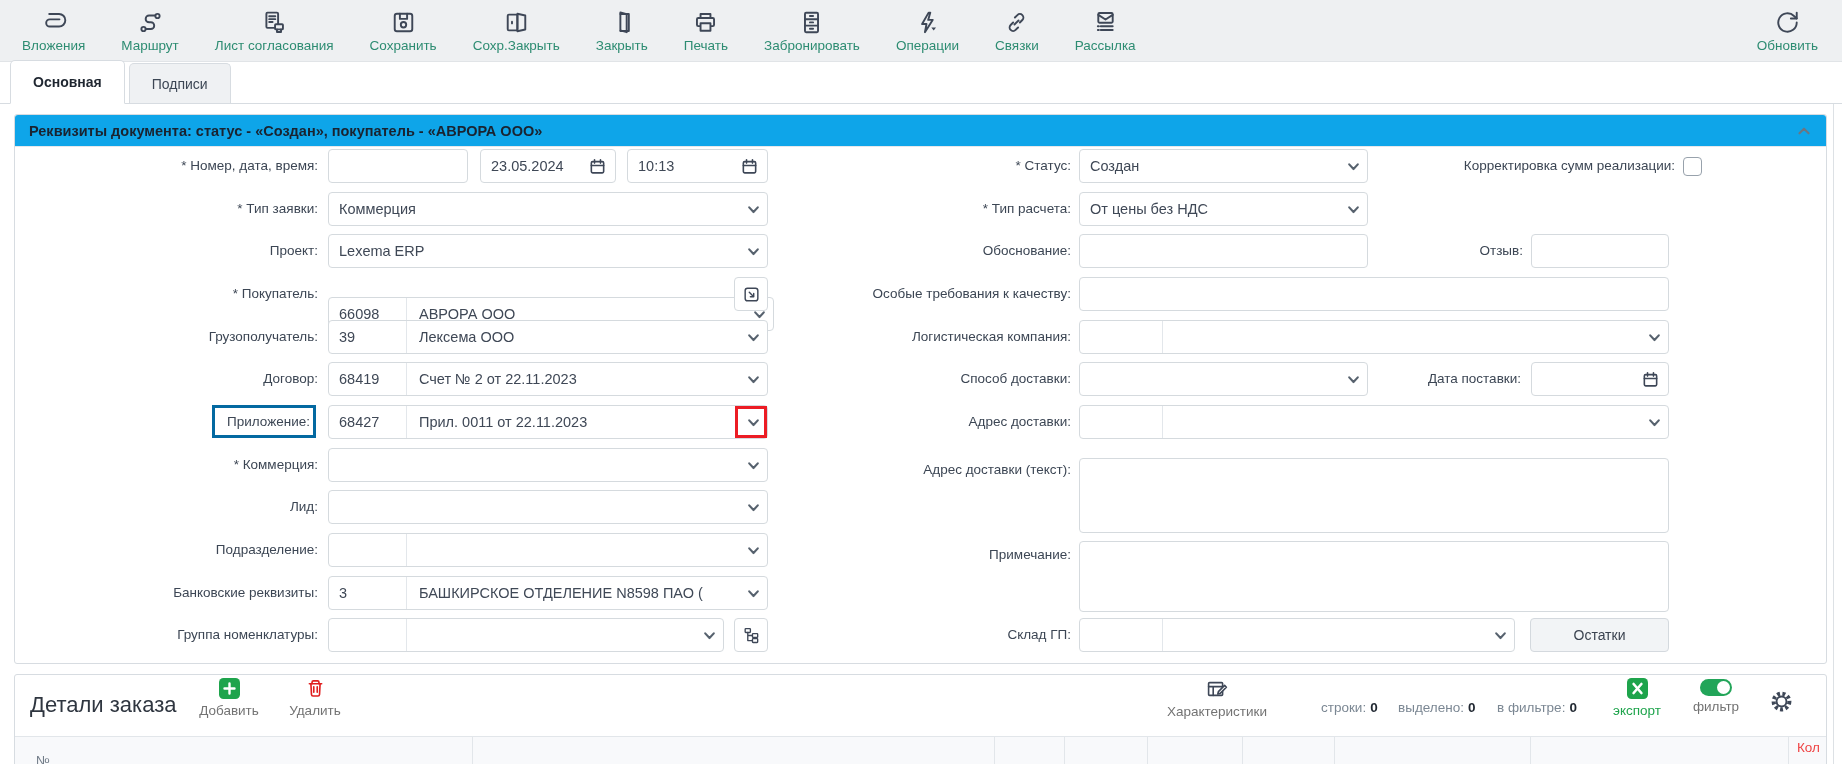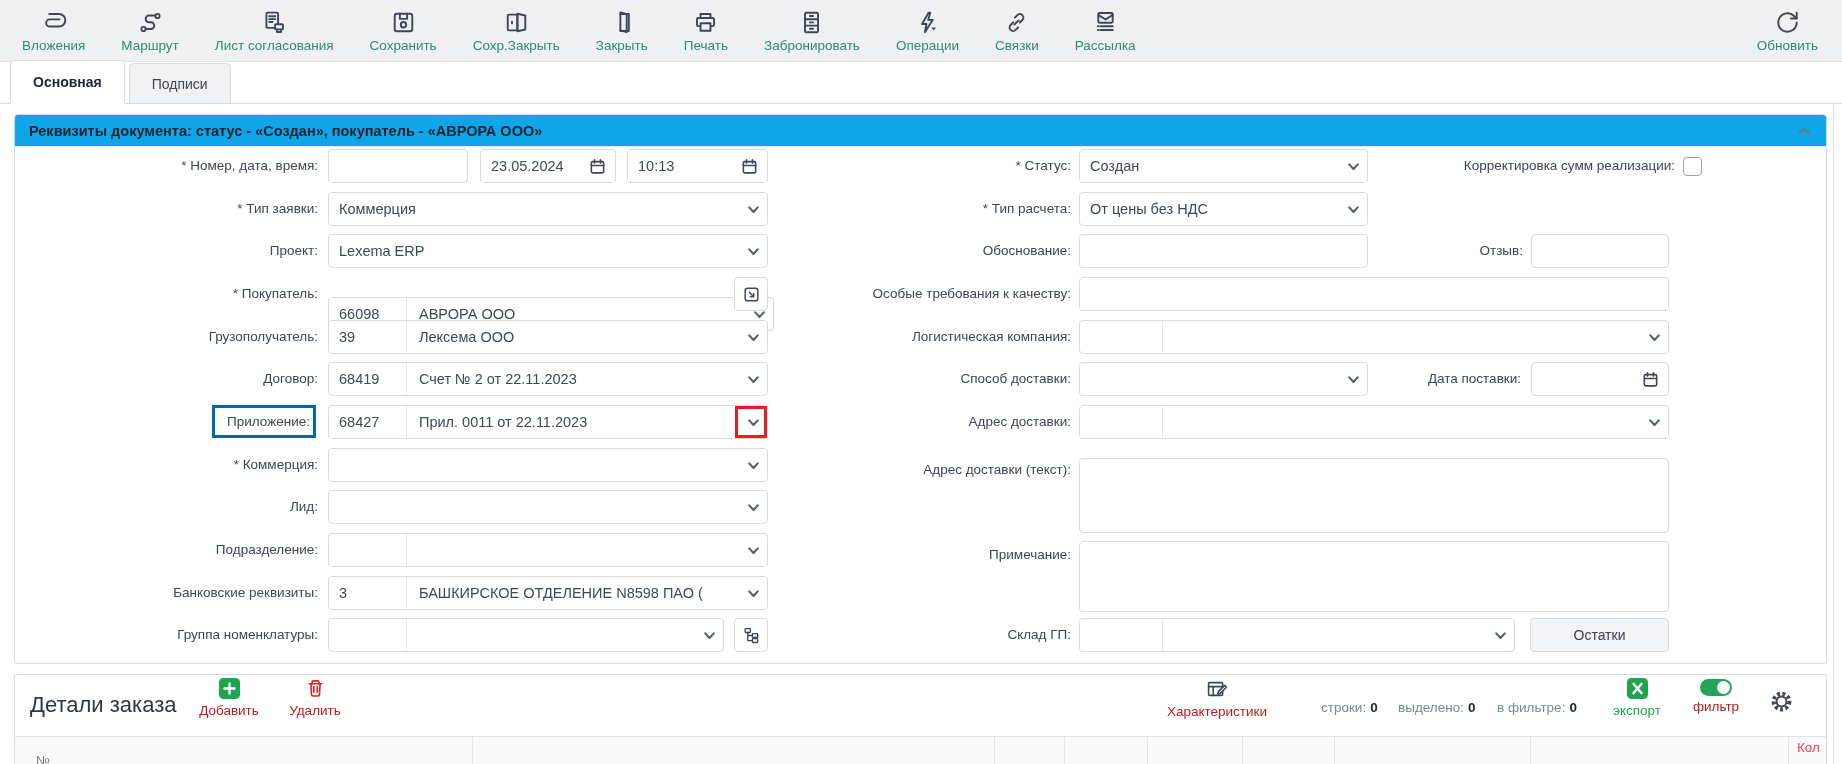--- a/index.html
+++ b/index.html
@@ -35,21 +35,21 @@
   .icon-btn{width:34px;height:34px;border:1px solid #d5dade;border-radius:4px;background:#fff;display:flex;align-items:center;justify-content:center;cursor:pointer;}
   .ta{border:1px solid #d5dade;border-radius:4px;background:#fff;cursor:text;}
   .cb{width:19px;height:19px;border:1.6px solid #98a2ac;border-radius:4px;background:#fff;cursor:pointer;}
   .btn{background:#f2f4f6;border:1px solid #d4d9de;border-radius:4px;display:flex;align-items:center;justify-content:center;font-size:14px;color:#3b4350;cursor:pointer;}
   .hlbox{border:3px solid #ec1c24;pointer-events:none;z-index:5;}
   .hl-label{display:flex;align-items:center;justify-content:flex-end;padding-right:3px;border:3px solid #0369a1;z-index:5;}
   
   .dpanel{left:14px;top:674px;width:1813px;height:100px;border:1px solid #d7dce1;border-radius:3px;background:#fff;}
   .dtitle{font-size:22px;color:#2f3640;}
   .dgroup{display:flex;flex-direction:column;align-items:center;gap:3px;cursor:pointer;}
-  .dlabel{font-size:13.5px;color:#b91c1c;white-space:nowrap;}
+  .dlabel{font-size:13.5px;color:#737373;white-space:nowrap;}
   .dlabel.green{color:#1ea44c;}
   .cnt{font-size:13.5px;color:#7b8793;white-space:nowrap;}
   .cnt b{color:#1f2630;margin-left:4px;}
   .toggle{width:32px;height:17px;border-radius:9px;background:#22a559;position:relative;}
   .toggle .knob{position:absolute;right:2px;top:2px;width:13px;height:13px;border-radius:50%;background:#fff;}
   .band{background:#f8f9fb;border-top:1px solid #e2e6ea;}
   .bandline{width:1px;background:#e2e6ea;}
   .vline{width:1px;background:#dde1e5;}
 </style>
 </head>

